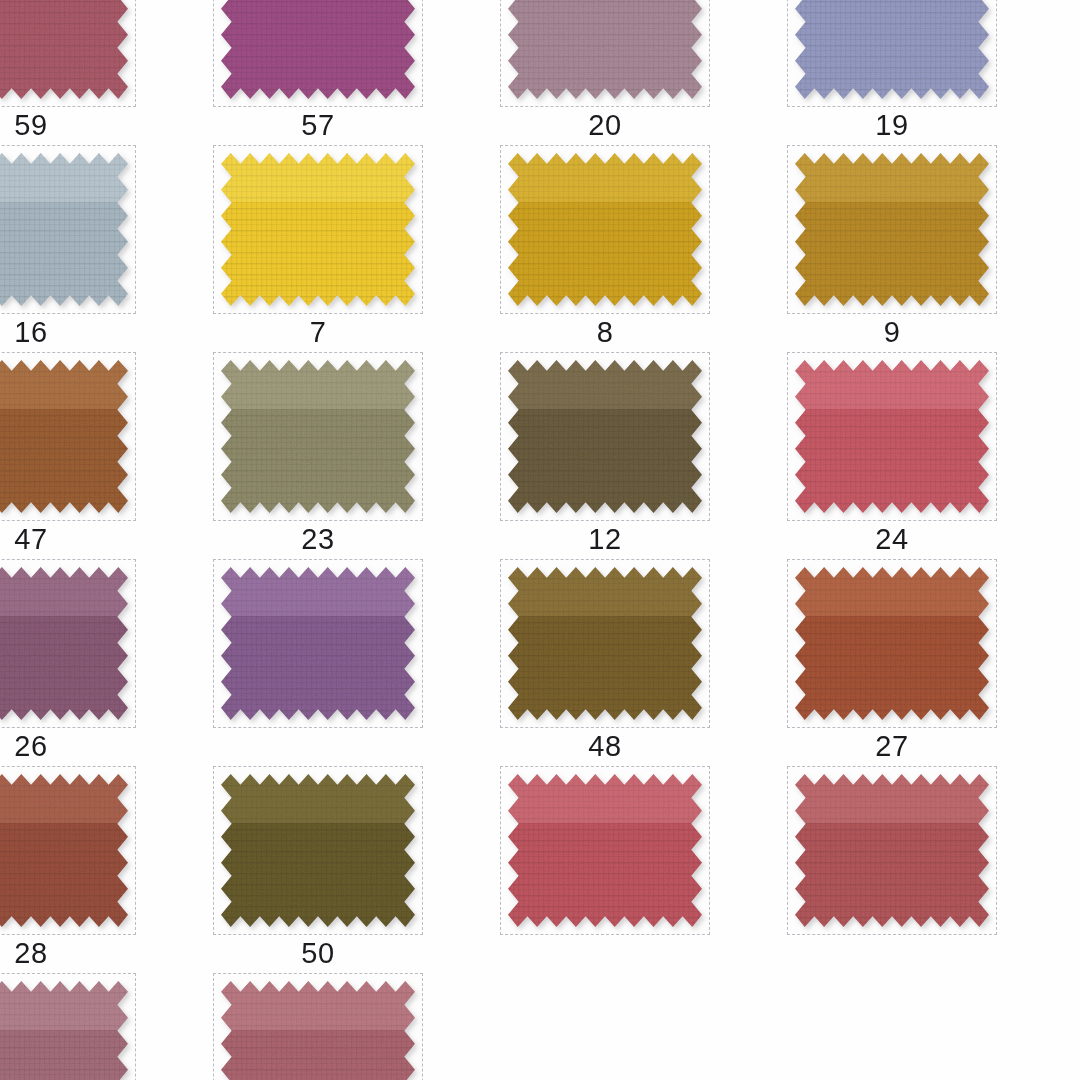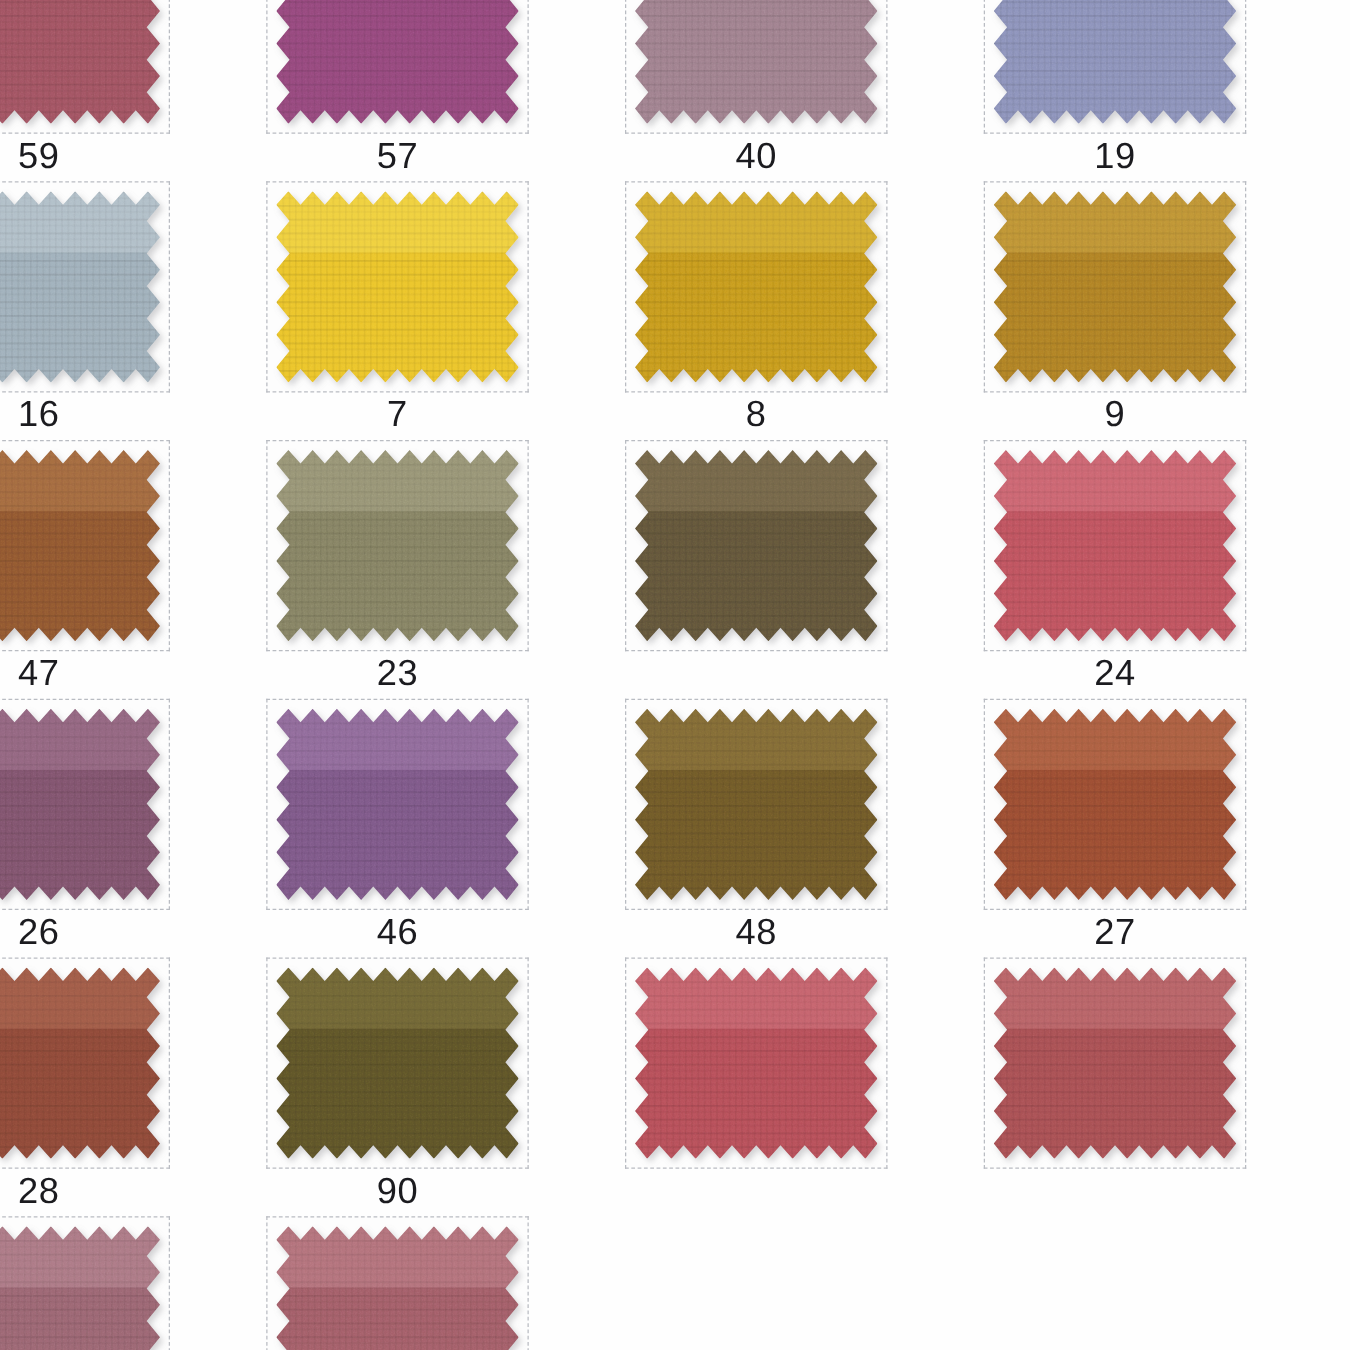--- a/index.html
+++ b/index.html
@@ -113,21 +113,21 @@
                 <rect width="194" height="153" fill="#ae8e9c"></rect>
                 <rect class="tex" width="194" height="153" fill="url(#weaveH)"></rect>
                 <rect class="tex" width="194" height="153" fill="url(#weaveV)"></rect>
                 <rect width="194" height="153" filter="url(#boucle)" opacity="0.20" style="mix-blend-mode:overlay"></rect>
                 <rect width="194" height="153" fill="#8f7180" opacity="0.16" style="mix-blend-mode:multiply"></rect>
                 <rect class="tex2" width="194" height="48.96" fill="#c6a9b5"></rect>
               </g>
             </g>
           </svg>
         </div>
-        <div class="swatch-label">40</div>
+        <div class="swatch-label">20</div>
       </div>
       <div class="swatch-cell">
         <div class="swatch-frame"></div>
         <div class="swatch-chip">
           <svg viewBox="0 0 194 153" preserveAspectRatio="none">
             <g filter="url(#chipShadow)">
               <g clip-path="url(#pinked)">
                 <rect width="194" height="153" fill="#9aa0c6"></rect>
                 <rect class="tex" width="194" height="153" fill="url(#weaveH)"></rect>
                 <rect class="tex" width="194" height="153" fill="url(#weaveV)"></rect>
@@ -257,20 +257,21 @@
                 <rect width="194" height="153" fill="#6f6143"></rect>
                 <rect class="tex" width="194" height="153" fill="url(#weaveH)"></rect>
                 <rect class="tex" width="194" height="153" fill="url(#weaveV)"></rect>
                 <rect width="194" height="153" filter="url(#boucle)" opacity="0.20" style="mix-blend-mode:overlay"></rect>
                 <rect width="194" height="153" fill="#574b32" opacity="0.16" style="mix-blend-mode:multiply"></rect>
                 <rect class="tex2" width="194" height="48.96" fill="#8a7b5c"></rect>
               </g>
             </g>
           </svg>
         </div>
+        <div class="swatch-label">12</div>
       </div>
       <div class="swatch-cell">
         <div class="swatch-frame"></div>
         <div class="swatch-chip">
           <svg viewBox="0 0 194 153" preserveAspectRatio="none">
             <g filter="url(#chipShadow)">
               <g clip-path="url(#pinked)">
                 <rect width="194" height="153" fill="#cc5f6b"></rect>
                 <rect class="tex" width="194" height="153" fill="url(#weaveH)"></rect>
                 <rect class="tex" width="194" height="153" fill="url(#weaveV)"></rect>
@@ -310,21 +311,20 @@
                 <rect width="194" height="153" fill="#8b6496"></rect>
                 <rect class="tex" width="194" height="153" fill="url(#weaveH)"></rect>
                 <rect class="tex" width="194" height="153" fill="url(#weaveV)"></rect>
                 <rect width="194" height="153" filter="url(#boucle)" opacity="0.20" style="mix-blend-mode:overlay"></rect>
                 <rect width="194" height="153" fill="#704a7b" opacity="0.16" style="mix-blend-mode:multiply"></rect>
                 <rect class="tex2" width="194" height="48.96" fill="#a582ae"></rect>
               </g>
             </g>
           </svg>
         </div>
-        <div class="swatch-label">46</div>
       </div>
       <div class="swatch-cell">
         <div class="swatch-frame"></div>
         <div class="swatch-chip">
           <svg viewBox="0 0 194 153" preserveAspectRatio="none">
             <g filter="url(#chipShadow)">
               <g clip-path="url(#pinked)">
                 <rect width="194" height="153" fill="#7d6530"></rect>
                 <rect class="tex" width="194" height="153" fill="url(#weaveH)"></rect>
                 <rect class="tex" width="194" height="153" fill="url(#weaveV)"></rect>
@@ -382,21 +382,21 @@
                 <rect width="194" height="153" fill="#6b6030"></rect>
                 <rect class="tex" width="194" height="153" fill="url(#weaveH)"></rect>
                 <rect class="tex" width="194" height="153" fill="url(#weaveV)"></rect>
                 <rect width="194" height="153" filter="url(#boucle)" opacity="0.20" style="mix-blend-mode:overlay"></rect>
                 <rect width="194" height="153" fill="#524920" opacity="0.16" style="mix-blend-mode:multiply"></rect>
                 <rect class="tex2" width="194" height="48.96" fill="#877c48"></rect>
               </g>
             </g>
           </svg>
         </div>
-        <div class="swatch-label">90</div>
+        <div class="swatch-label">50</div>
       </div>
       <div class="swatch-cell">
         <div class="swatch-frame"></div>
         <div class="swatch-chip">
           <svg viewBox="0 0 194 153" preserveAspectRatio="none">
             <g filter="url(#chipShadow)">
               <g clip-path="url(#pinked)">
                 <rect width="194" height="153" fill="#c35a64"></rect>
                 <rect class="tex" width="194" height="153" fill="url(#weaveH)"></rect>
                 <rect class="tex" width="194" height="153" fill="url(#weaveV)"></rect>

